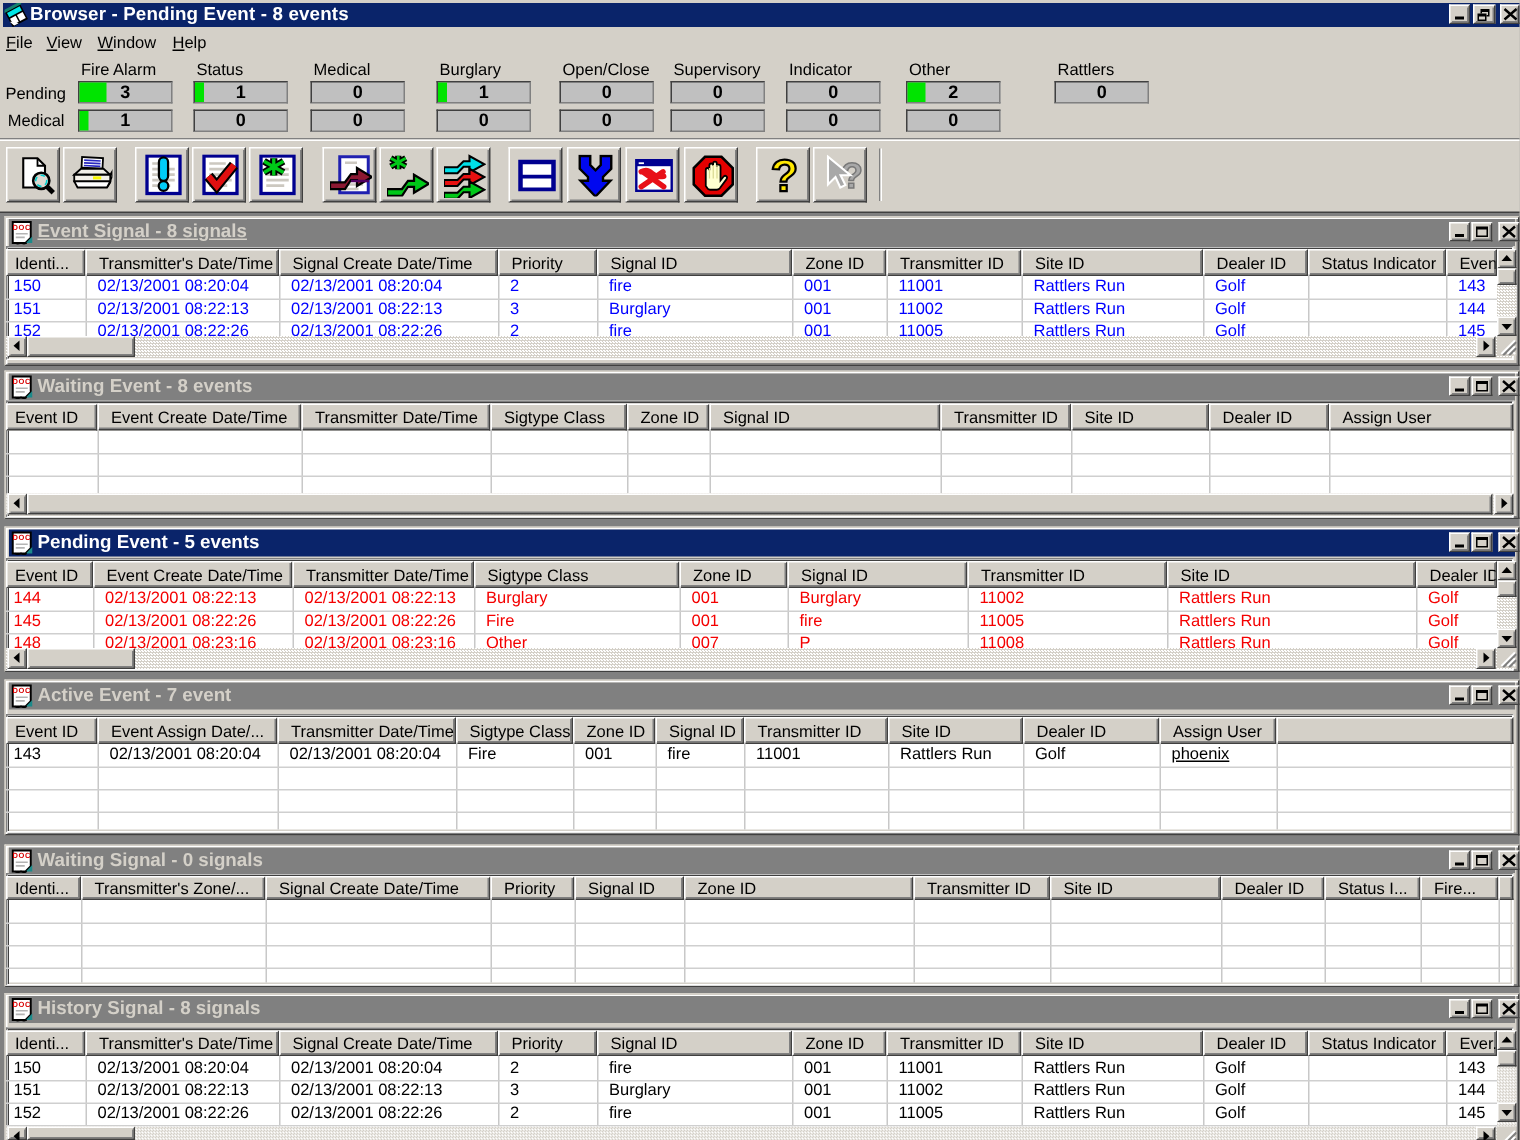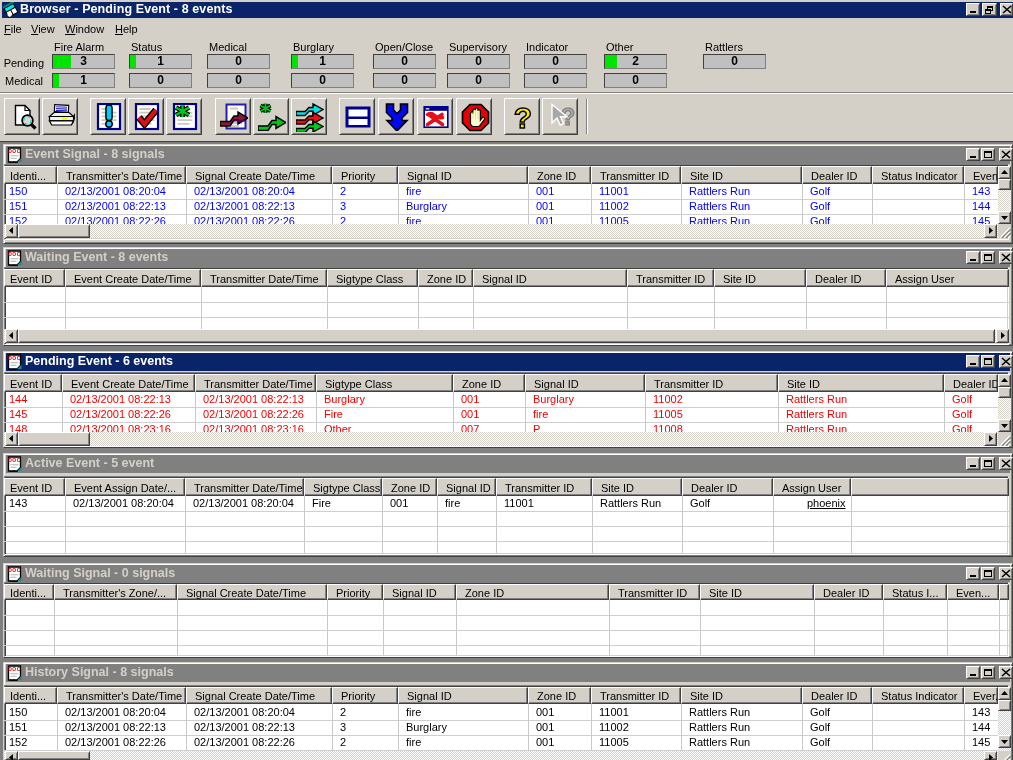--- a/index.html
+++ b/index.html
@@ -235,21 +235,21 @@
 <div style="position:absolute;left:0;top:142px;width:1013px;height:618px;background:#808080;"></div>
 <div style="position:absolute;left:3px;top:144px;width:1010px;height:99.5px;background:#d4d0c8;border:1px solid;border-color:#d4d0c8 #404040 #404040 #d4d0c8;box-shadow:inset 1px 1px 0 #fff,inset -1px -1px 0 #808080;"></div>
 <div style="position:absolute;left:6px;top:146px;width:1004px;height:17.5px;background:#808080;"></div>
 <div class="abs" style="left:7px;top:147px;"><svg width="15" height="16" viewBox="0 0 15 16">
 <path d="M1.5 1 h12 v10.5 l-3.5 3.5 h-8.5 Z" fill="#fff" stroke="#000" stroke-width="1.3"></path>
 <text x="7.5" y="6.2" font-size="5" font-weight="bold" letter-spacing="0.4" text-anchor="middle" fill="#d80000" font-family="Liberation Sans,sans-serif">DOC</text>
 <path d="M3.5 8.8 h8 M3.5 11.2 h6" stroke="#b4b4b4" stroke-width="1.1"></path>
 <path d="M10.2 15 l4.3 -4.3 l0 4.3 Z" fill="#1b8a8a"></path>
 <path d="M2.8 14.9 l2 0.9 l2.2 -0.9 l2 0.9 l1.8 -0.9" fill="none" stroke="#000" stroke-width="1"></path>
 </svg></div>
-<span class="t" style="left:25px;top:148px;color:#d4d0c8;font-weight:bold;font-size:12.5px;">Event Signal - 8 signals</span>
+<span class="t" style="left:25px;top:148px;color:#d4d0c8;font-weight:bold;font-size:12.5px;text-decoration:underline;">Event Signal - 8 signals</span>
 <div style="position:absolute;left:966px;top:148px;width:14px;height:13px;background:#d4d0c8;border:1px solid;border-color:#fff #404040 #404040 #fff;box-shadow:inset 1px 1px 0 #d4d0c8,inset -1px -1px 0 #808080;">
     <div style="position:absolute;left:3px;bottom:2px;width:6px;height:2px;background:#000;"></div>
   </div>
 <div style="position:absolute;left:981px;top:148px;width:14px;height:13px;background:#d4d0c8;border:1px solid;border-color:#fff #404040 #404040 #fff;box-shadow:inset 1px 1px 0 #d4d0c8,inset -1px -1px 0 #808080;">
     <div style="position:absolute;left:2px;top:2px;width:8px;height:7px;border:1px solid #000;border-top:2px solid #000;"></div>
   </div>
 <div style="position:absolute;left:999px;top:148px;width:14px;height:13px;background:#d4d0c8;border:1px solid;border-color:#fff #404040 #404040 #fff;box-shadow:inset 1px 1px 0 #d4d0c8,inset -1px -1px 0 #808080;">
     <svg width="12" height="10" style="position:absolute;left:0px;top:1px;">
       <path d="M2 1 L10 8 M10 1 L2 8" stroke="#000" stroke-width="1.6"></path>
     </svg>
@@ -444,21 +444,21 @@
   </div>
 <div style="position:absolute;left:3px;top:351px;width:1010px;height:96.5px;background:#d4d0c8;border:1px solid;border-color:#d4d0c8 #404040 #404040 #d4d0c8;box-shadow:inset 1px 1px 0 #fff,inset -1px -1px 0 #808080;"></div>
 <div style="position:absolute;left:6px;top:353px;width:1004px;height:18px;background:#0a246a;"></div>
 <div class="abs" style="left:7px;top:354px;"><svg width="15" height="16" viewBox="0 0 15 16">
 <path d="M1.5 1 h12 v10.5 l-3.5 3.5 h-8.5 Z" fill="#fff" stroke="#000" stroke-width="1.3"></path>
 <text x="7.5" y="6.2" font-size="5" font-weight="bold" letter-spacing="0.4" text-anchor="middle" fill="#d80000" font-family="Liberation Sans,sans-serif">DOC</text>
 <path d="M3.5 8.8 h8 M3.5 11.2 h6" stroke="#b4b4b4" stroke-width="1.1"></path>
 <path d="M10.2 15 l4.3 -4.3 l0 4.3 Z" fill="#1b8a8a"></path>
 <path d="M2.8 14.9 l2 0.9 l2.2 -0.9 l2 0.9 l1.8 -0.9" fill="none" stroke="#000" stroke-width="1"></path>
 </svg></div>
-<span class="t" style="left:25px;top:355px;color:#fff;font-weight:bold;font-size:12.5px;">Pending Event - 6 events</span>
+<span class="t" style="left:25px;top:355px;color:#fff;font-weight:bold;font-size:12.5px;">Pending Event - 5 events</span>
 <div style="position:absolute;left:966px;top:355px;width:14px;height:13px;background:#d4d0c8;border:1px solid;border-color:#fff #404040 #404040 #fff;box-shadow:inset 1px 1px 0 #d4d0c8,inset -1px -1px 0 #808080;">
     <div style="position:absolute;left:3px;bottom:2px;width:6px;height:2px;background:#000;"></div>
   </div>
 <div style="position:absolute;left:981px;top:355px;width:14px;height:13px;background:#d4d0c8;border:1px solid;border-color:#fff #404040 #404040 #fff;box-shadow:inset 1px 1px 0 #d4d0c8,inset -1px -1px 0 #808080;">
     <div style="position:absolute;left:2px;top:2px;width:8px;height:7px;border:1px solid #000;border-top:2px solid #000;"></div>
   </div>
 <div style="position:absolute;left:999px;top:355px;width:14px;height:13px;background:#d4d0c8;border:1px solid;border-color:#fff #404040 #404040 #fff;box-shadow:inset 1px 1px 0 #d4d0c8,inset -1px -1px 0 #808080;">
     <svg width="12" height="10" style="position:absolute;left:0px;top:1px;">
       <path d="M2 1 L10 8 M10 1 L2 8" stroke="#000" stroke-width="1.6"></path>
     </svg>
@@ -565,21 +565,21 @@
     </svg></div>
 <div style="position:absolute;left:3px;top:452.5px;width:1010px;height:104.0px;background:#d4d0c8;border:1px solid;border-color:#d4d0c8 #404040 #404040 #d4d0c8;box-shadow:inset 1px 1px 0 #fff,inset -1px -1px 0 #808080;"></div>
 <div style="position:absolute;left:6px;top:455px;width:1004px;height:18px;background:#808080;"></div>
 <div class="abs" style="left:7px;top:456px;"><svg width="15" height="16" viewBox="0 0 15 16">
 <path d="M1.5 1 h12 v10.5 l-3.5 3.5 h-8.5 Z" fill="#fff" stroke="#000" stroke-width="1.3"></path>
 <text x="7.5" y="6.2" font-size="5" font-weight="bold" letter-spacing="0.4" text-anchor="middle" fill="#d80000" font-family="Liberation Sans,sans-serif">DOC</text>
 <path d="M3.5 8.8 h8 M3.5 11.2 h6" stroke="#b4b4b4" stroke-width="1.1"></path>
 <path d="M10.2 15 l4.3 -4.3 l0 4.3 Z" fill="#1b8a8a"></path>
 <path d="M2.8 14.9 l2 0.9 l2.2 -0.9 l2 0.9 l1.8 -0.9" fill="none" stroke="#000" stroke-width="1"></path>
 </svg></div>
-<span class="t" style="left:25px;top:457px;color:#d4d0c8;font-weight:bold;font-size:12.5px;">Active Event - 5 event</span>
+<span class="t" style="left:25px;top:457px;color:#d4d0c8;font-weight:bold;font-size:12.5px;">Active Event - 7 event</span>
 <div style="position:absolute;left:966px;top:457px;width:14px;height:13px;background:#d4d0c8;border:1px solid;border-color:#fff #404040 #404040 #fff;box-shadow:inset 1px 1px 0 #d4d0c8,inset -1px -1px 0 #808080;">
     <div style="position:absolute;left:3px;bottom:2px;width:6px;height:2px;background:#000;"></div>
   </div>
 <div style="position:absolute;left:981px;top:457px;width:14px;height:13px;background:#d4d0c8;border:1px solid;border-color:#fff #404040 #404040 #fff;box-shadow:inset 1px 1px 0 #d4d0c8,inset -1px -1px 0 #808080;">
     <div style="position:absolute;left:2px;top:2px;width:8px;height:7px;border:1px solid #000;border-top:2px solid #000;"></div>
   </div>
 <div style="position:absolute;left:999px;top:457px;width:14px;height:13px;background:#d4d0c8;border:1px solid;border-color:#fff #404040 #404040 #fff;box-shadow:inset 1px 1px 0 #d4d0c8,inset -1px -1px 0 #808080;">
     <svg width="12" height="10" style="position:absolute;left:0px;top:1px;">
       <path d="M2 1 L10 8 M10 1 L2 8" stroke="#000" stroke-width="1.6"></path>
     </svg>
@@ -634,21 +634,21 @@
 <div class="abs" style="left:0;top:496px;width:1013px;height:57px;overflow:hidden;">
 <span class="t" style="left:9px;top:1px;color:#000;">143</span>
 <span class="t" style="left:73px;top:1px;color:#000;">02/13/2001 08:20:04</span>
 <span class="t" style="left:193px;top:1px;color:#000;">02/13/2001 08:20:04</span>
 <span class="t" style="left:312px;top:1px;color:#000;">Fire</span>
 <span class="t" style="left:390px;top:1px;color:#000;">001</span>
 <span class="t" style="left:445px;top:1px;color:#000;">fire</span>
 <span class="t" style="left:504px;top:1px;color:#000;">11001</span>
 <span class="t" style="left:600px;top:1px;color:#000;">Rattlers Run</span>
 <span class="t" style="left:690px;top:1px;color:#000;">Golf</span>
-<span class="t" style="left:807px;top:1px;color:#000;text-decoration:underline;">phoenix</span>
+<span class="t" style="left:781px;top:1px;color:#000;text-decoration:underline;">phoenix</span>
 </div>
 <div style="position:absolute;left:3px;top:562.5px;width:1010px;height:95.0px;background:#d4d0c8;border:1px solid;border-color:#d4d0c8 #404040 #404040 #d4d0c8;box-shadow:inset 1px 1px 0 #fff,inset -1px -1px 0 #808080;"></div>
 <div style="position:absolute;left:6px;top:564.5px;width:1004px;height:17.0px;background:#808080;"></div>
 <div class="abs" style="left:7px;top:565.5px;"><svg width="15" height="16" viewBox="0 0 15 16">
 <path d="M1.5 1 h12 v10.5 l-3.5 3.5 h-8.5 Z" fill="#fff" stroke="#000" stroke-width="1.3"></path>
 <text x="7.5" y="6.2" font-size="5" font-weight="bold" letter-spacing="0.4" text-anchor="middle" fill="#d80000" font-family="Liberation Sans,sans-serif">DOC</text>
 <path d="M3.5 8.8 h8 M3.5 11.2 h6" stroke="#b4b4b4" stroke-width="1.1"></path>
 <path d="M10.2 15 l4.3 -4.3 l0 4.3 Z" fill="#1b8a8a"></path>
 <path d="M2.8 14.9 l2 0.9 l2.2 -0.9 l2 0.9 l1.8 -0.9" fill="none" stroke="#000" stroke-width="1"></path>
 </svg></div>
@@ -689,21 +689,21 @@
 <div class="hdr" style="left:700px;top:583.5px;width:114px;height:16.0px;">
     <div class="hdt" style="left:8px;top:2.0px;">Site ID</div>
   </div>
 <div class="hdr" style="left:814px;top:583.5px;width:69px;height:16.0px;">
     <div class="hdt" style="left:8px;top:2.0px;">Dealer ID</div>
   </div>
 <div class="hdr" style="left:883px;top:583.5px;width:64px;height:16.0px;">
     <div class="hdt" style="left:8px;top:2.0px;">Status I...</div>
   </div>
 <div class="hdr" style="left:947px;top:583.5px;width:52px;height:16.0px;">
-    <div class="hdt" style="left:8px;top:2.0px;">Even...</div>
+    <div class="hdt" style="left:8px;top:2.0px;">Fire...</div>
   </div>
 <div class="hdr" style="left:999px;top:583.5px;width:9.5px;height:16.0px;">
     <div class="hdt" style="left:8px;top:2.0px;"></div>
   </div>
 <div style="position:absolute;left:54px;top:599px;width:1px;height:55.5px;background:#c8c8c8;"></div>
 <div style="position:absolute;left:177px;top:599px;width:1px;height:55.5px;background:#c8c8c8;"></div>
 <div style="position:absolute;left:327px;top:599px;width:1px;height:55.5px;background:#c8c8c8;"></div>
 <div style="position:absolute;left:383px;top:599px;width:1px;height:55.5px;background:#c8c8c8;"></div>
 <div style="position:absolute;left:456px;top:599px;width:1px;height:55.5px;background:#c8c8c8;"></div>
 <div style="position:absolute;left:609px;top:599px;width:1px;height:55.5px;background:#c8c8c8;"></div>

